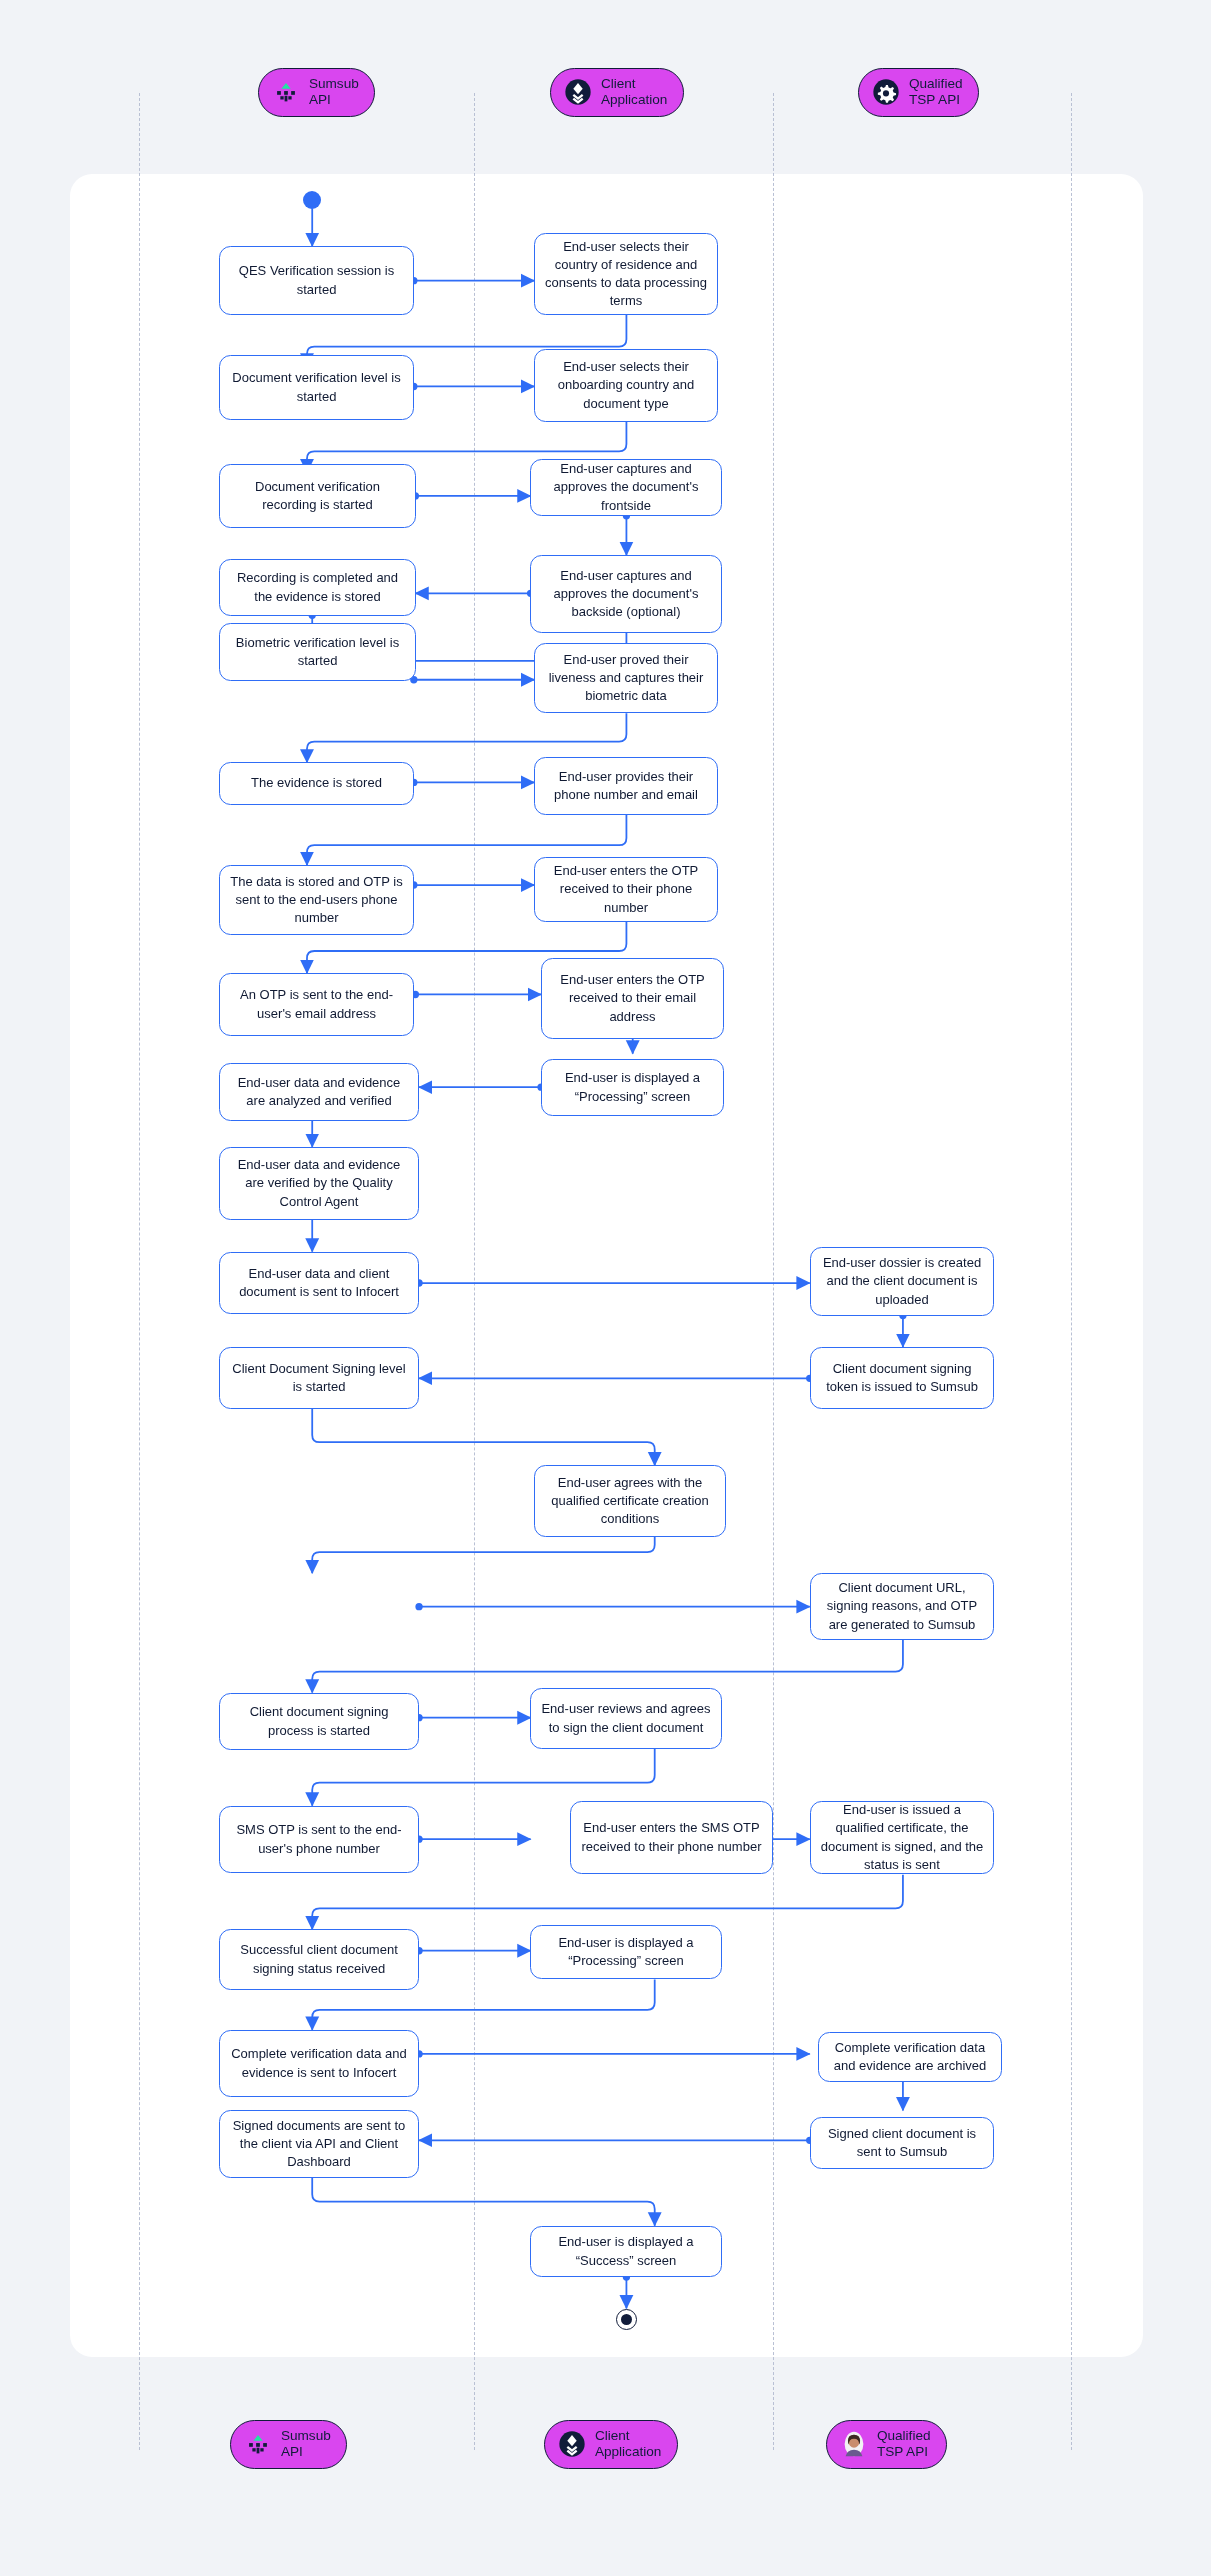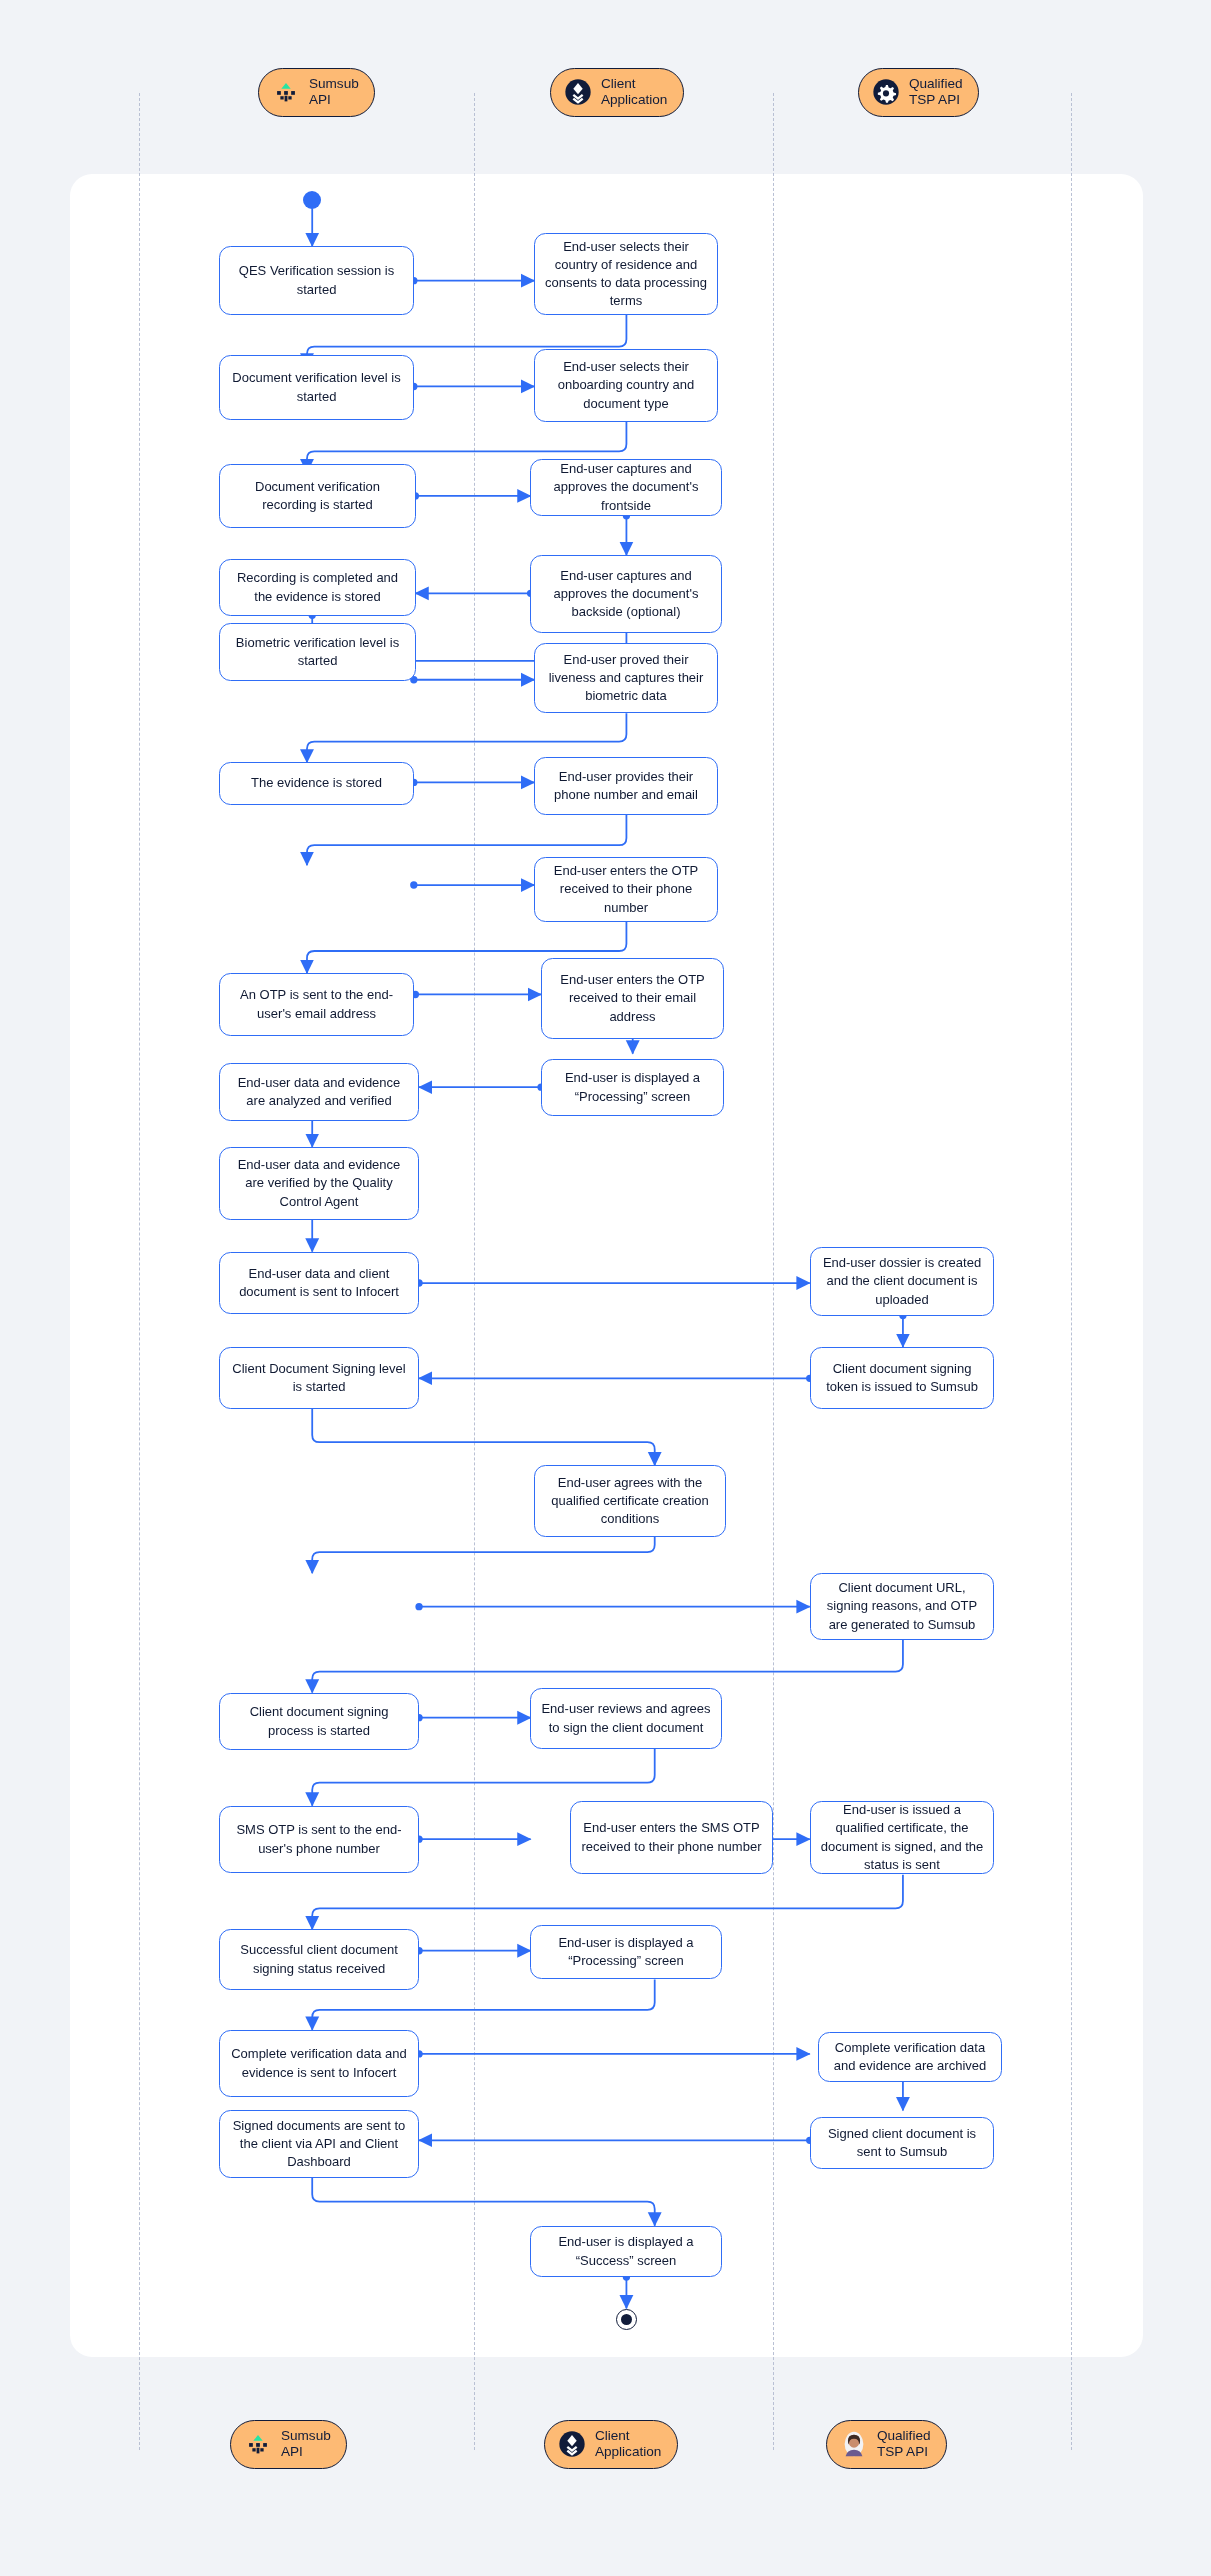--- a/index.html
+++ b/index.html
@@ -25,21 +25,21 @@
     position: absolute;
     top: 93px; height: 2357px;
     width: 0; border-left: 1.6px dashed #b9c0d4;
   }
 
   
   .pill {
     position: absolute;
     display: flex; align-items: center;
     gap: 8.4px;
-    background: #fdba74;
+    background: #d946ef;
     border: 1.6px solid #111c3a;
     border-radius: 37px;
     padding: 7.3px 15.7px 7.3px 11.5px;
     white-space: nowrap;
   }
   .pill-label {
     font-size: 13.6px; line-height: 1.18;
     color: #111c3a; font-weight: 400;
   }
   .pill-icon { width: 30px; height: 30px; flex: 0 0 30px; }
@@ -260,20 +260,23 @@
       <span>End-user proved their liveness and captures their biometric data</span>
     </div>
 
   <div class="node" style="left:219px;  top:762px; width:195px; height:43px;">
       <span>The evidence is stored</span>
     </div>
   <div class="node" style="left:534px; top:757px; width:184px; height:58px;">
       <span>End-user provides their phone number and email</span>
     </div>
 
+  <div class="node" style="left:219px;  top:865px; width:195px; height:70px;">
+      <span>The data is stored and OTP is sent to the end-users phone number</span>
+    </div>
   <div class="node" style="left:534px; top:857px; width:184px; height:65px;">
       <span>End-user enters the OTP received to their phone number</span>
     </div>
 
   <div class="node" style="left:219px;  top:973px; width:195px; height:63px;">
       <span>An OTP is sent to the end-user's email address</span>
     </div>
   <div class="node" style="left:541px; top:958px; width:183px; height:81px;">
       <span>End-user enters the OTP received to their email address</span>
     </div>

